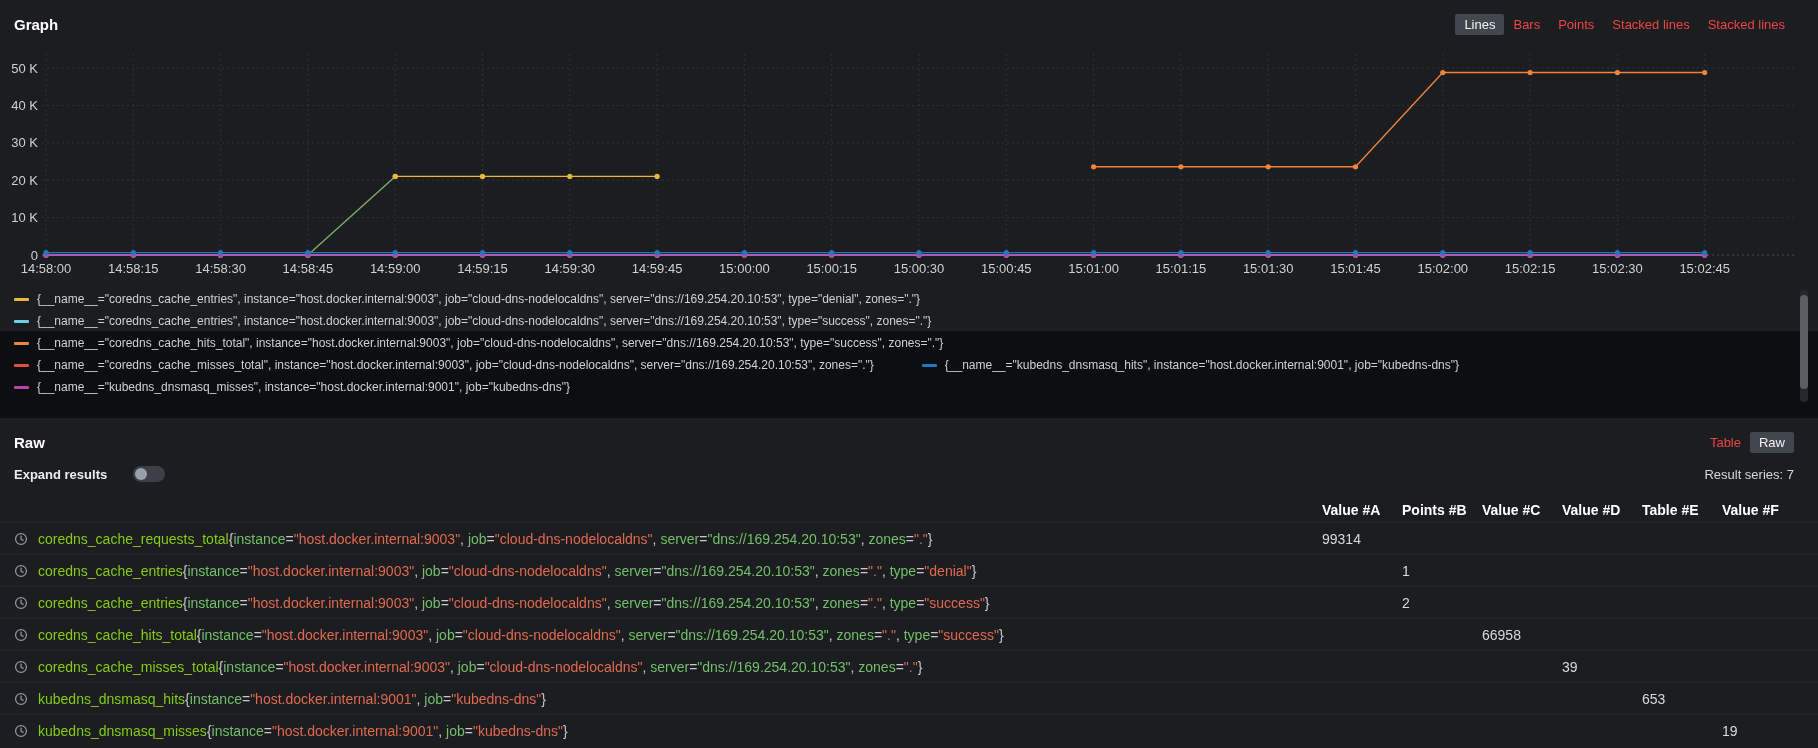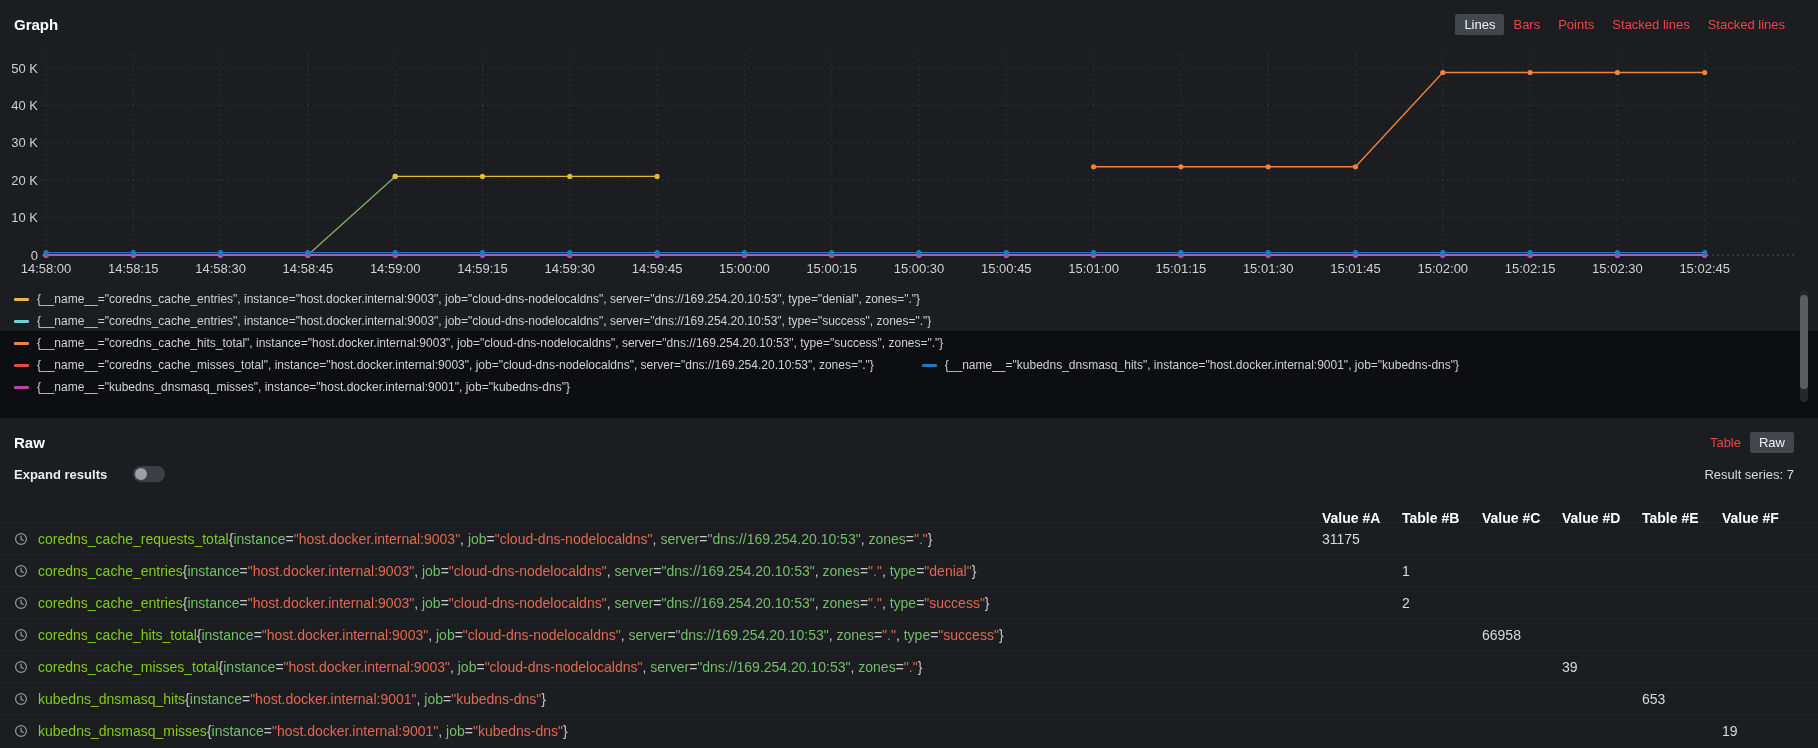--- a/index.html
+++ b/index.html
@@ -54,21 +54,21 @@
     background:#3c3f45; position:relative; cursor:pointer; flex:none;
   }
   .toggle .knob {
     position:absolute; left:2px; top:2px; width:12px; height:12px;
     border-radius:50%; background:#9aa0a8;
   }
   .result-series { margin-left:auto; font-size:13px; color:#d8d9da; }
 
   .table-header {
     position:absolute; top:84px; left:10px; right:16px;
-    display:flex; justify-content:flex-end;margin-top:8px;
+    display:flex; justify-content:flex-end;
   }
   .cell { width:80px; flex:none; font-size:14px; color:#d8d9da; overflow:hidden; }
   .hcell { font-weight:700; color:#ffffff; }
 
   #raw-rows { position:absolute; top:104px; left:0; right:0; }
   .rrow {
     height:32px; display:flex; align-items:center;
     padding:0 16px 0 14px;
     border-top:1px solid rgba(255,255,255,0.045);
   }
@@ -303,34 +303,34 @@
     </div>
     <div class="controls">
       <span class="expand-label">Expand results</span>
       <div class="toggle">
         <div class="knob"></div>
       </div>
       <span class="result-series">Result series: 7</span>
     </div>
     <div class="table-header" id="col-headers">
         <div class="cell hcell">Value #A</div>
-        <div class="cell hcell">Table #B</div>
+        <div class="cell hcell">Points #B</div>
         <div class="cell hcell">Value #C</div>
         <div class="cell hcell">Value #D</div>
         <div class="cell hcell">Table #E</div>
         <div class="cell hcell">Value #F</div>
       </div>
     <div id="raw-rows">
         <div class="rrow">
           <svg class="row-icon" width="14" height="14" viewBox="0 0 16 16">
             <circle cx="8" cy="8" r="6.2" fill="none" stroke="#9097a0" stroke-width="1.4"></circle>
             <path d="M8 4.6 V8.2 L10.4 9.6" fill="none" stroke="#9097a0" stroke-width="1.4" stroke-linecap="round"></path>
           </svg>
           <div class="metric"><span class="tok-n">coredns_cache_requests_total</span><span class="tok-p">{</span><span class="tok-k">instance</span><span class="tok-p">=</span><span class="tok-v">"host.docker.internal:9003"</span><span class="tok-p">, </span><span class="tok-k">job</span><span class="tok-p">=</span><span class="tok-v">"cloud-dns-nodelocaldns"</span><span class="tok-p">, </span><span class="tok-k">server</span><span class="tok-p">=</span><span class="tok-u">"dns://169.254.20.10:53"</span><span class="tok-p">, </span><span class="tok-k">zones</span><span class="tok-p">=</span><span class="tok-v">"."</span><span class="tok-p">}</span></div>
-          <div class="cell">31175</div>
+          <div class="cell">99314</div>
           <div class="cell"></div>
           <div class="cell"></div>
           <div class="cell"></div>
           <div class="cell"></div>
           <div class="cell"></div>
         </div>
         <div class="rrow">
           <svg class="row-icon" width="14" height="14" viewBox="0 0 16 16">
             <circle cx="8" cy="8" r="6.2" fill="none" stroke="#9097a0" stroke-width="1.4"></circle>
             <path d="M8 4.6 V8.2 L10.4 9.6" fill="none" stroke="#9097a0" stroke-width="1.4" stroke-linecap="round"></path>

